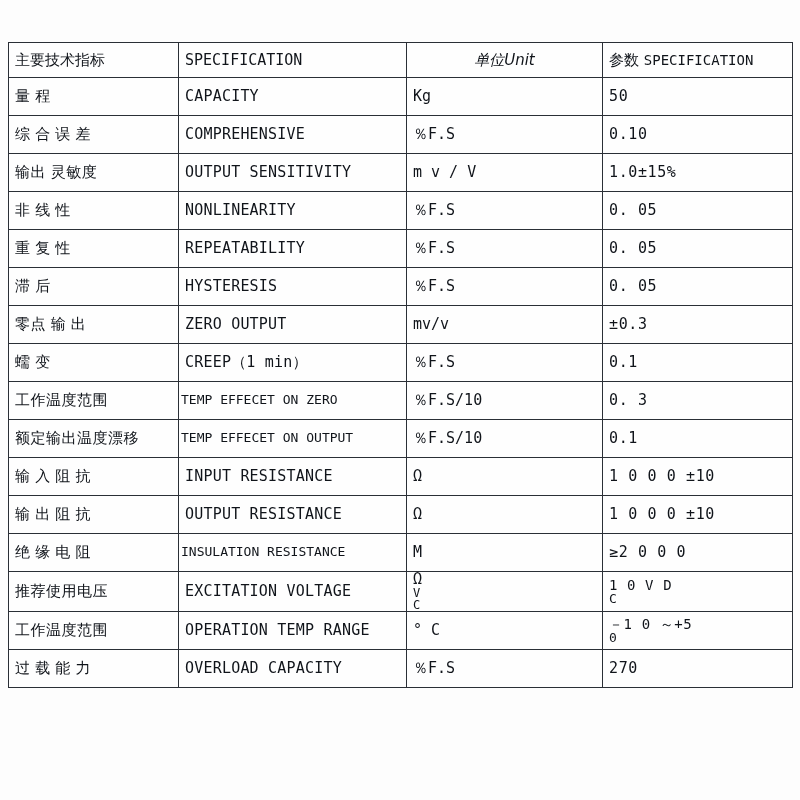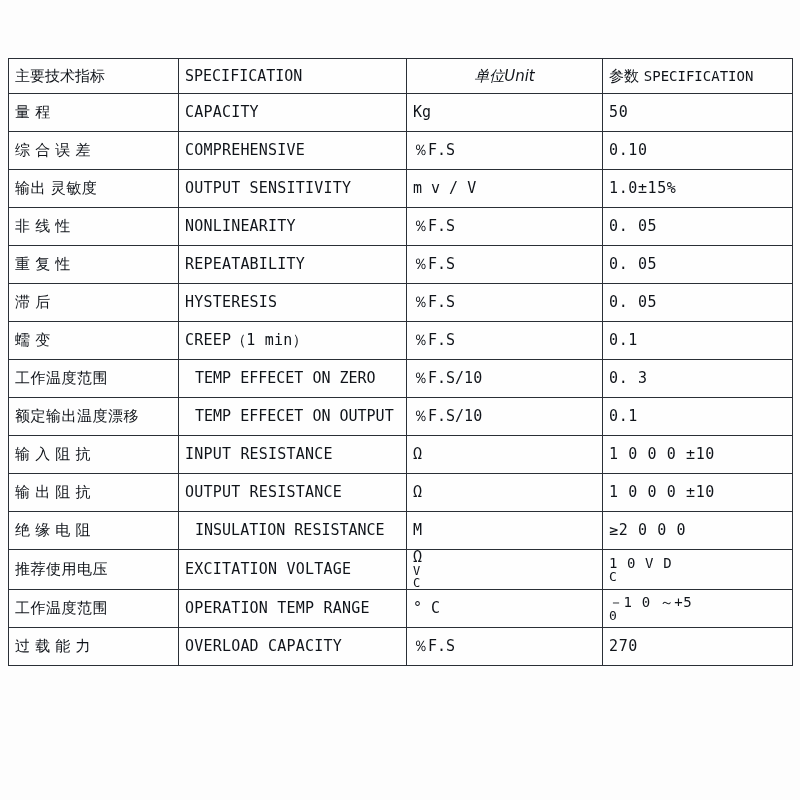--- a/index.html
+++ b/index.html
@@ -16,21 +16,21 @@
   }
   .sheet {
     position: relative;
     width: 800px;
     height: 800px;
     background: #fdfdfd;
   }
   .table-wrap {
     position: absolute;
     left: 8px;
-    top: 58px;
+    top: 42px;
     width: 784px;
   }
   table.spec {
     border-collapse: collapse;
     width: 784px;
     table-layout: fixed;
     background: #ffffff;
   }
   table.spec td {
     border: 1px solid #2a2f36;
@@ -52,23 +52,23 @@
     letter-spacing: 0.5px;
     padding-left: 10px;
   }
   td.en {
     font-family: "DejaVu Sans Mono", monospace;
     font-size: 14.5px;
     letter-spacing: 0.2px;
     padding-left: 12px;
   }
   td.en.small {
-    font-size: 15px;
+    font-size: 13px;
     letter-spacing: 0px;
-    padding-left: 16px;
+    padding-left: 2px;
   }
   td.unit {
     font-family: "DejaVu Sans Mono", monospace;
     font-size: 13.5px;
     padding-left: 14px;
   }
   td.val {
     font-family: "DejaVu Sans Mono", monospace;
     font-size: 14px;
     padding-left: 14px;
@@ -204,20 +204,26 @@
           <td class="unit">％F.S</td>
           <td class="val">0. 05</td>
         </tr>
         <tr class="row">
           <td class="cn">滞        后</td>
           <td class="en">HYSTERESIS</td>
           <td class="unit">％F.S</td>
           <td class="val">0. 05</td>
         </tr>
         <tr class="row">
+          <td class="cn">零点  输 出</td>
+          <td class="en">ZERO OUTPUT</td>
+          <td class="unit">mv/v</td>
+          <td class="val">±0.3</td>
+        </tr>
+        <tr class="row">
           <td class="cn">蠕        变</td>
           <td class="en">CREEP（1 min）</td>
           <td class="unit">％F.S</td>
           <td class="val">0.1</td>
         </tr>
         <tr class="row">
           <td class="cn">工作温度范围</td>
           <td class="en small">TEMP EFFECET ON ZERO</td>
           <td class="unit">％F.S/10</td>
           <td class="val">0. 3</td>

